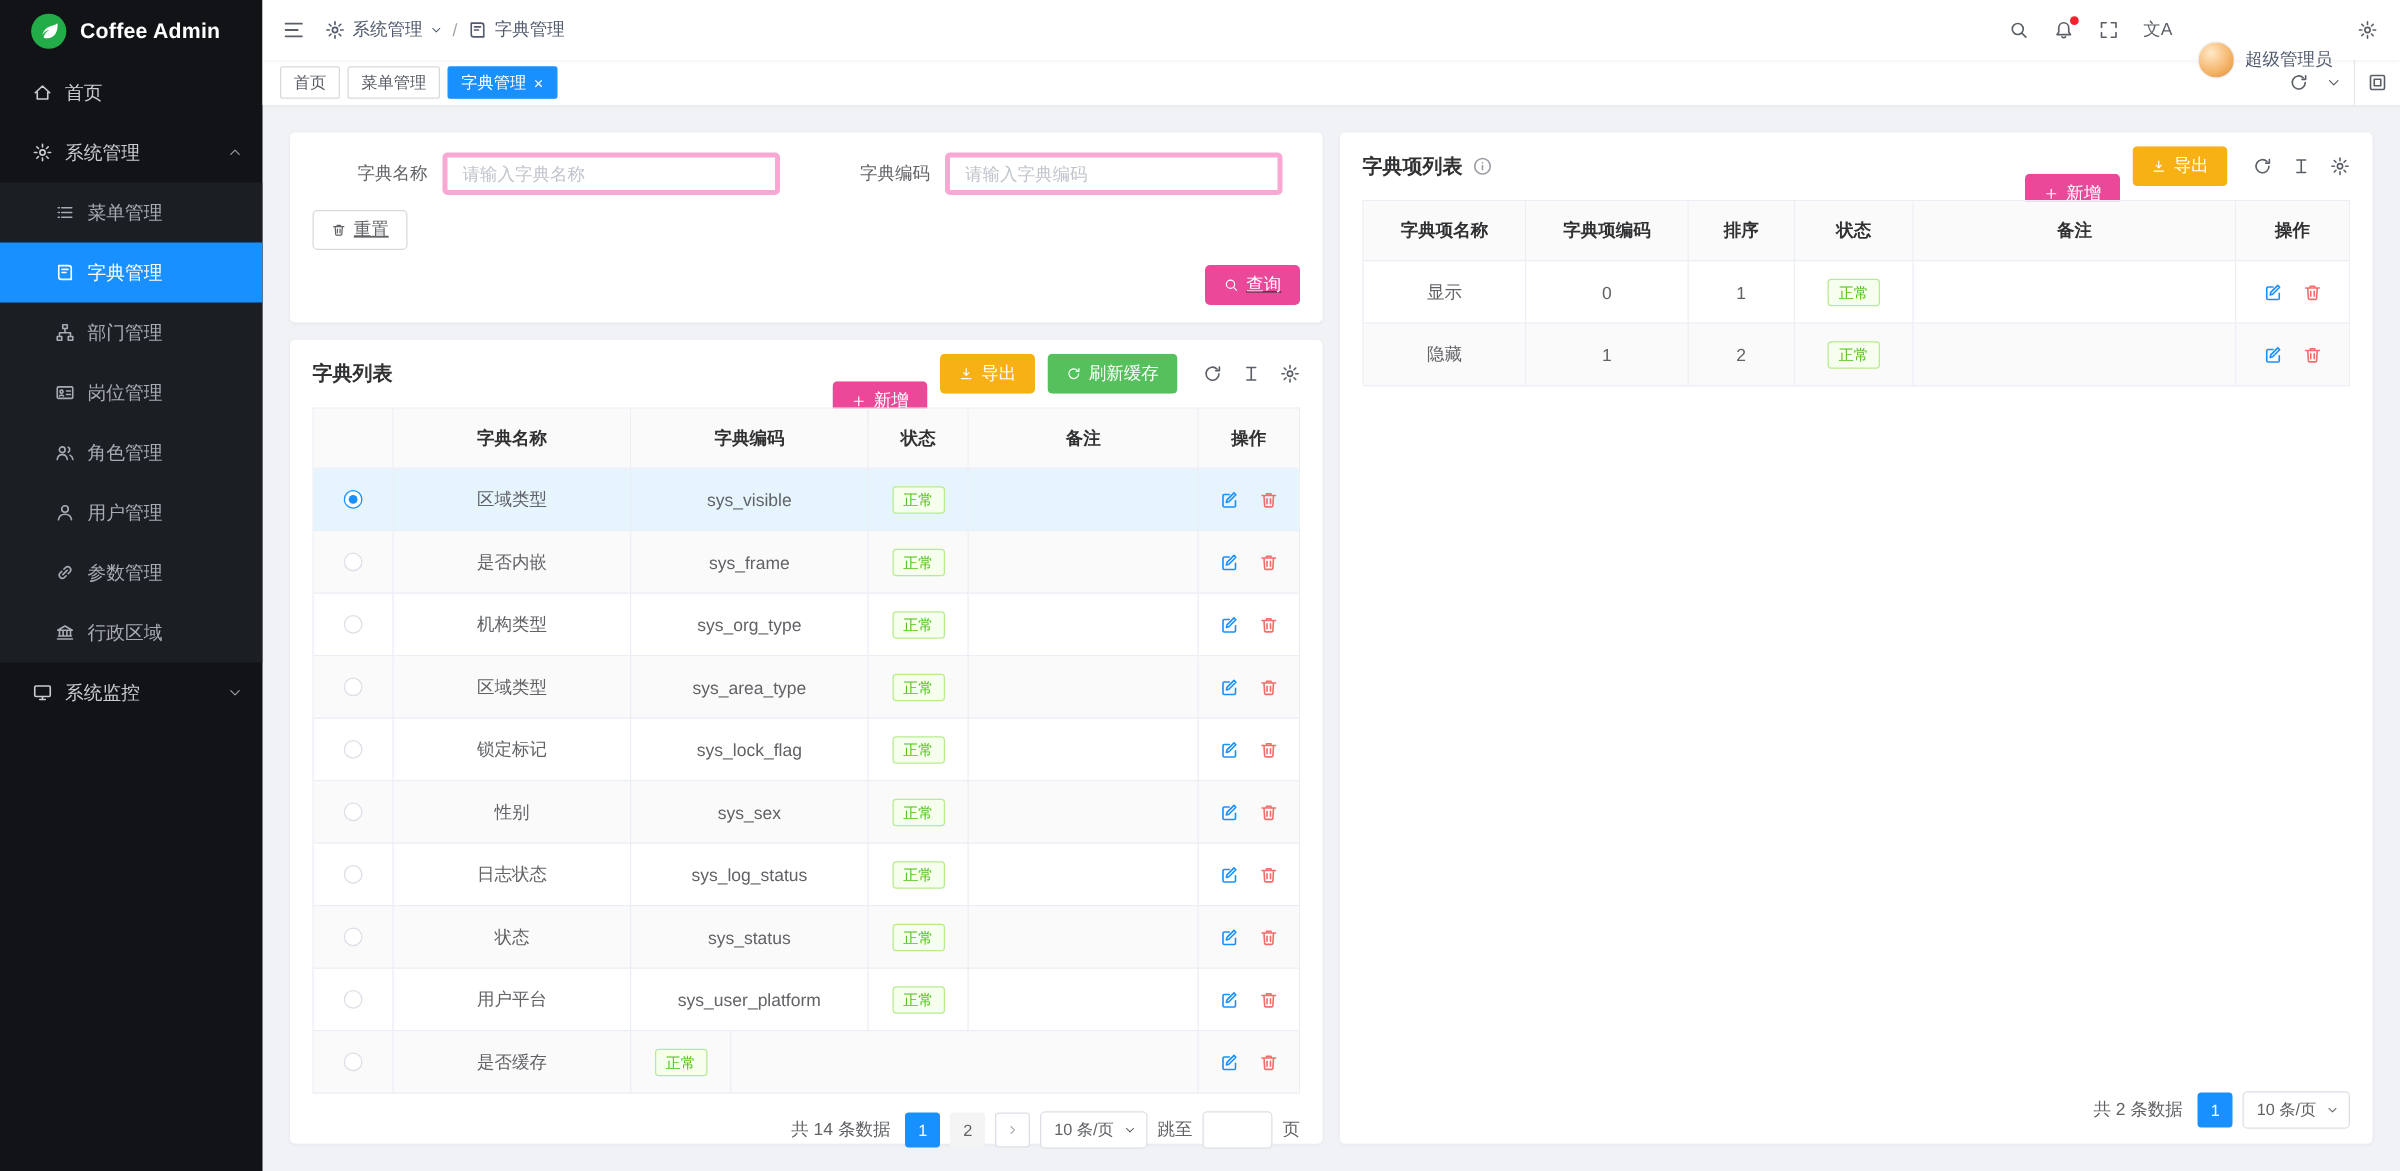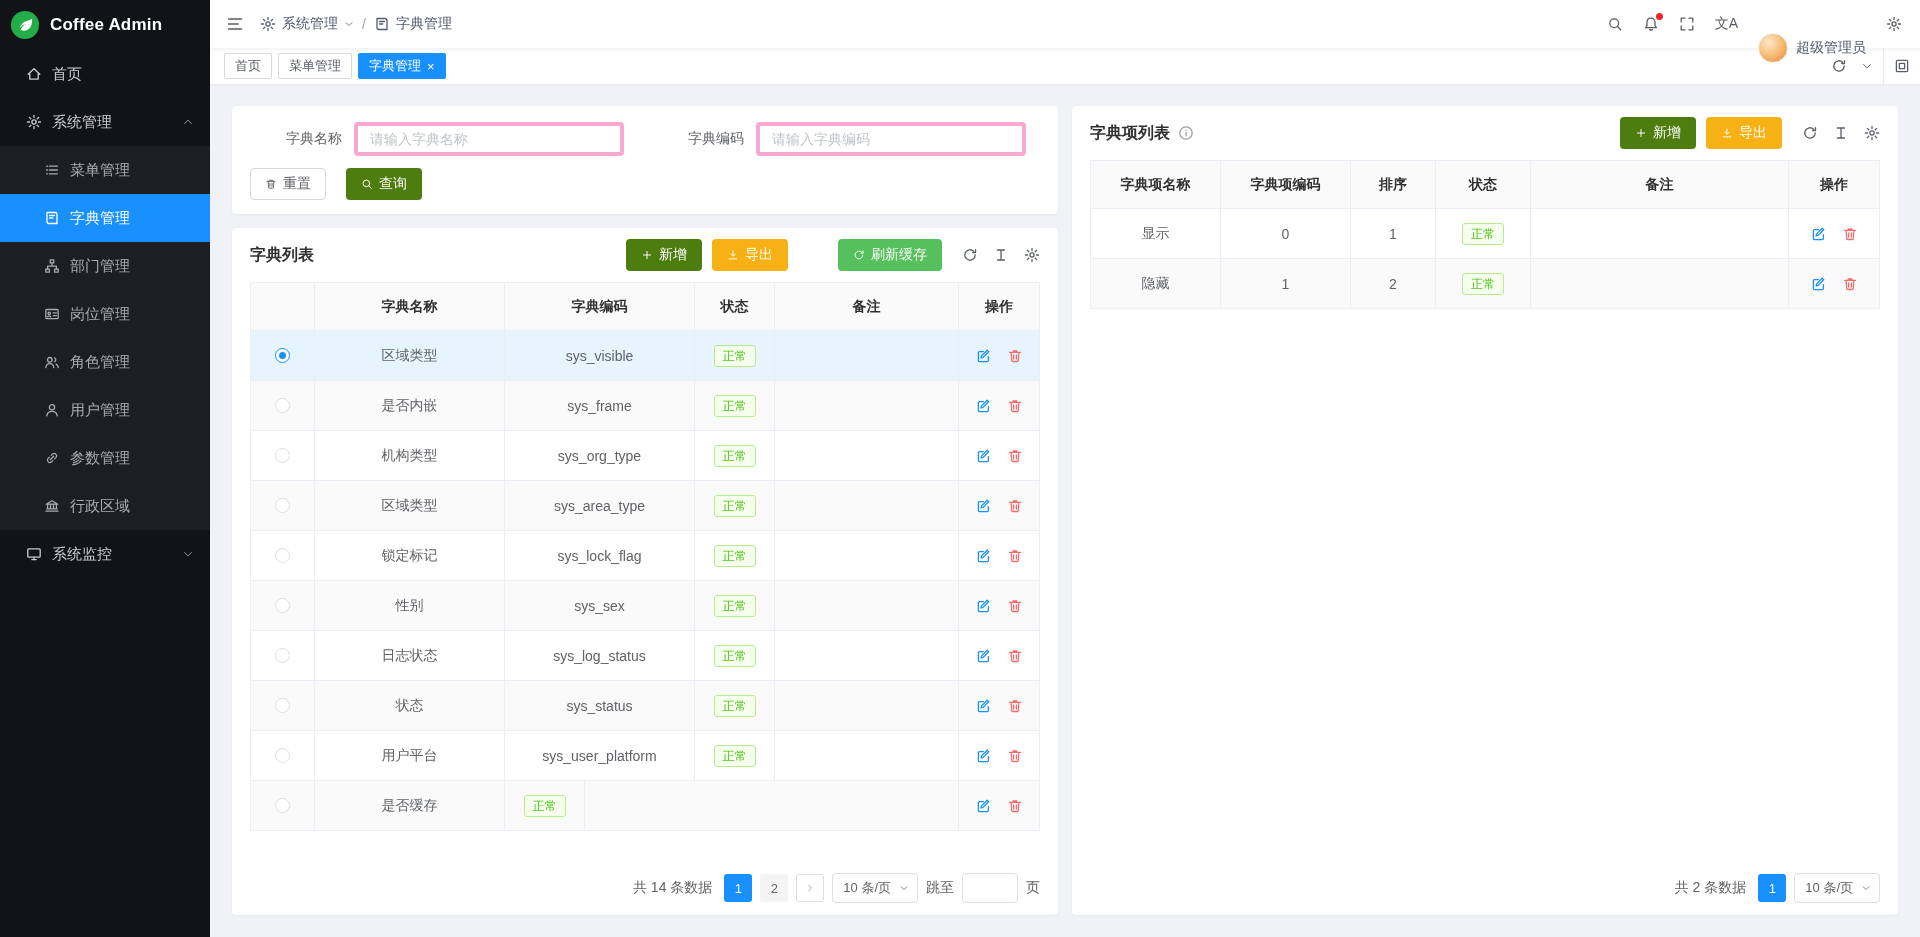--- a/index.html
+++ b/index.html
@@ -8,21 +8,21 @@
   .icon { display:inline-flex; width:16px; height:16px; flex:none; }
   .icon svg { width:100%; height:100%; fill:none; stroke:currentColor; stroke-width:1.3; stroke-linecap:round; stroke-linejoin:round; }
   .i12 { width:12px; height:12px; }
   .i10 { width:10px; height:10px; }
   .i18 { width:18px; height:18px; }
 
   .app { display:flex; width:1920px; height:937px; }
 
   
   .sidebar { width:210px; background:#111317; color:#c9ccd1; display:flex; flex-direction:column; flex:none; }
-  .logo { height:50px; display:flex; align-items:center; gap:10px; padding-left:10px; cursor:pointer; flex:none; }
+  .logo { height:50px; display:flex; align-items:center; gap:10px; padding-left:24px; cursor:pointer; flex:none; }
   .logo-icon { width:30px; height:30px; display:inline-flex; }
   .logo-text { color:#fff; font-size:17px; font-weight:bold; letter-spacing:.2px; }
   .menu { flex:1; font-size:15px; overflow:hidden; }
   .menu-item { height:48px; display:flex; align-items:center; gap:10px; padding:0 16px 0 26px; cursor:pointer; color:#c9ccd1; }
   .menu-item .arrow { margin-left:auto; color:#9a9da3; }
   .submenu { background:#1b1e23; }
   .submenu .menu-item { padding-left:44px; color:#a8abb2; }
   .submenu .menu-item.active { background:#1890ff; color:#fff; }
 
   
@@ -55,27 +55,27 @@
   .card { background:#fff; border-radius:4px; box-shadow:0 1px 3px rgba(0,0,0,.05); }
 
   
   .search-card { padding:16px 18px 14px; flex:none; }
   .form-row { display:flex; align-items:center; padding-left:12px; }
   .field { display:flex; align-items:center; }
   .field + .field { margin-left:40px; }
   .field label { min-width:80px; text-align:right; margin-right:12px; color:#606266; }
   .field input { width:270px; height:34px; border:4px solid #f9a8d4; border-radius:4px; padding:0 12px; font-size:14px; color:#606266; outline:none; font-family:inherit; }
   .field input::placeholder { color:#c0c4cc; }
-  .btn-row { display:flex; justify-content:flex-start; gap:20px; margin-top:12px; }
+  .btn-row { display:flex; justify-content:space-between; gap:20px; margin-top:12px;text-decoration:underline; }
 
   .btn { height:32px; padding:0 14px; border-radius:4px; border:1px solid transparent; background:#fff; font-size:14px; font-family:inherit; display:inline-flex; align-items:center; gap:6px; cursor:pointer; white-space:nowrap; }
   .btn-default { border-color:#d9d9d9; color:#606266; }
-  .btn-primary { background:#4d7c0f; color:#fff; }
+  .btn-primary { background:#ec4899; color:#fff;margin-top:44px; }
   .btn-warning { background:#f7b115; color:#fff; }
-  .btn-success { background:#56c05d; color:#fff;margin-left:40px; }
+  .btn-success { background:#56c05d; color:#fff; }
 
   
   .list-card, .item-card { flex:1; display:flex; flex-direction:column; padding:0 18px 12px; min-height:0; }
   .card-head { height:54px; display:flex; align-items:center; gap:8px; flex:none; }
   .card-title { font-size:16px; font-weight:bold; color:#303133; }
   .head-actions { margin-left:auto; display:flex; align-items:center; gap:10px; }
   .tool-icons { display:flex; align-items:center; gap:15px; margin-left:10px; color:#5a5e66; }
   .info-i { color:#9a9da3; }
 
   

